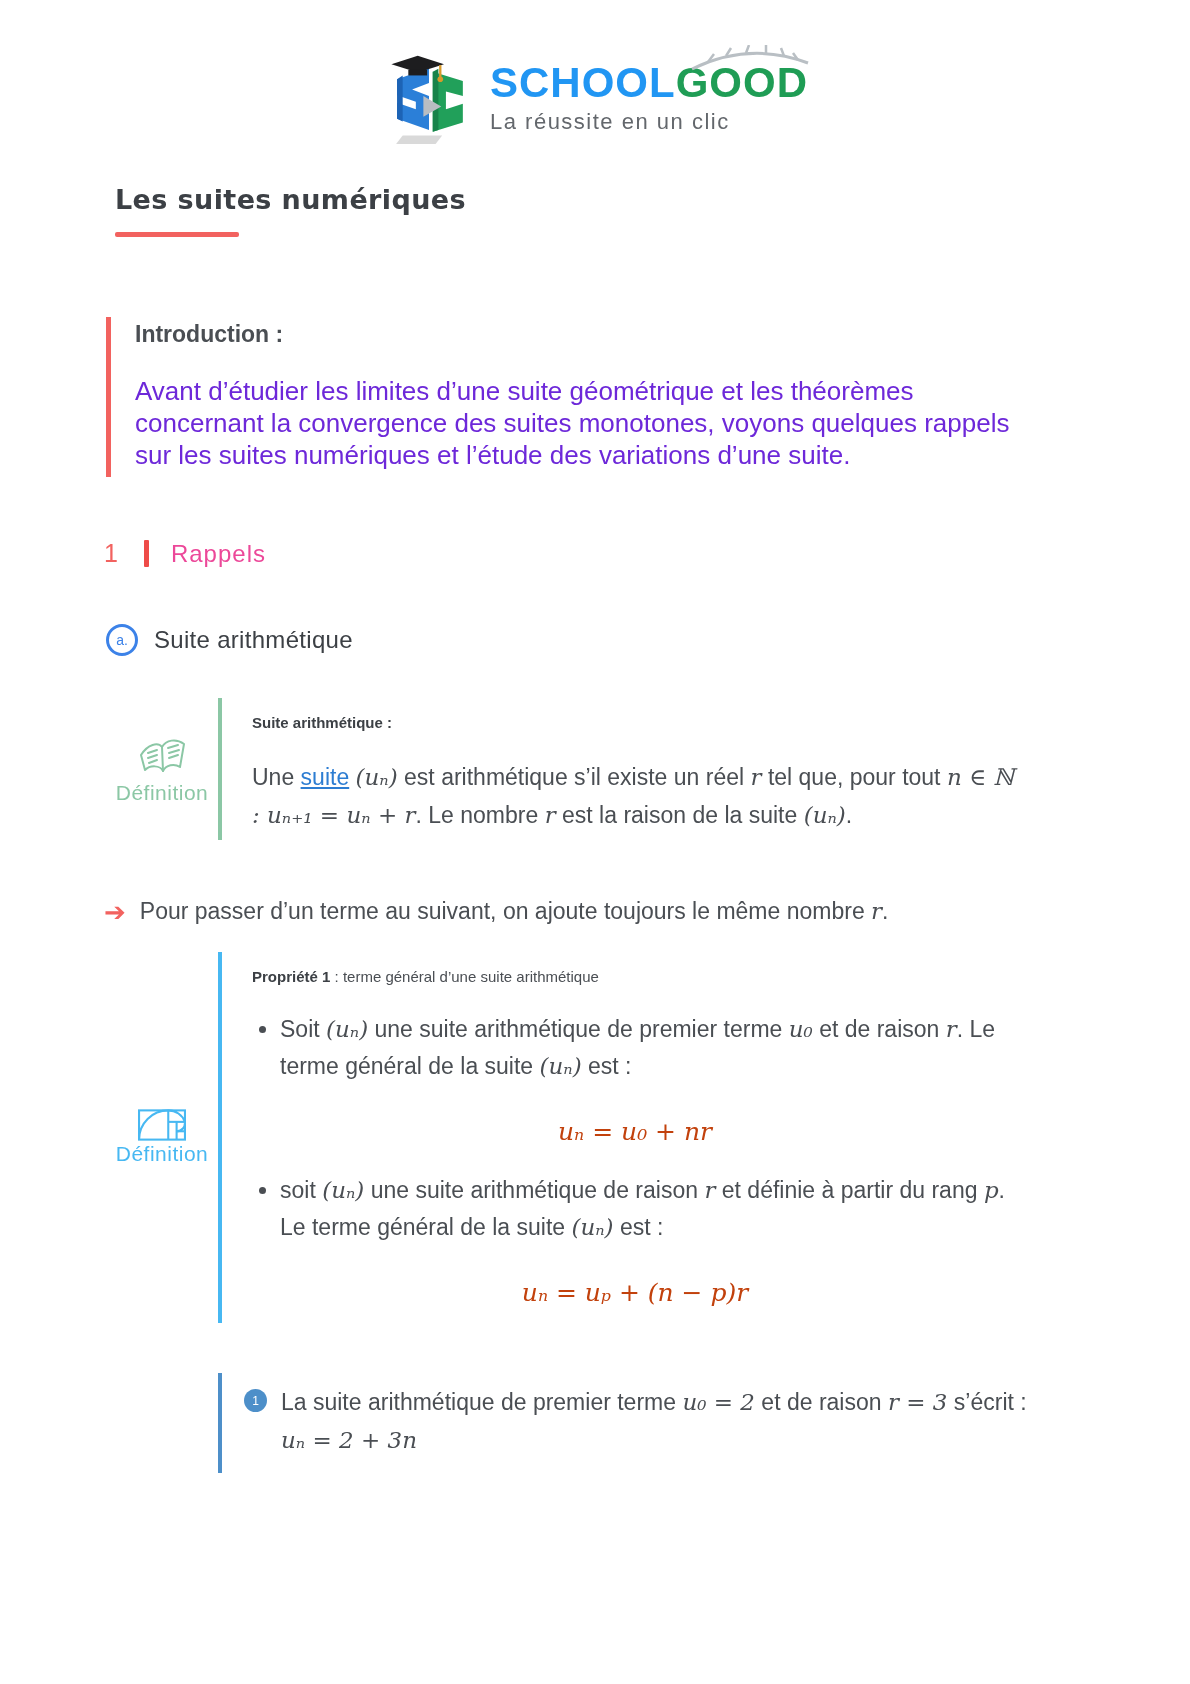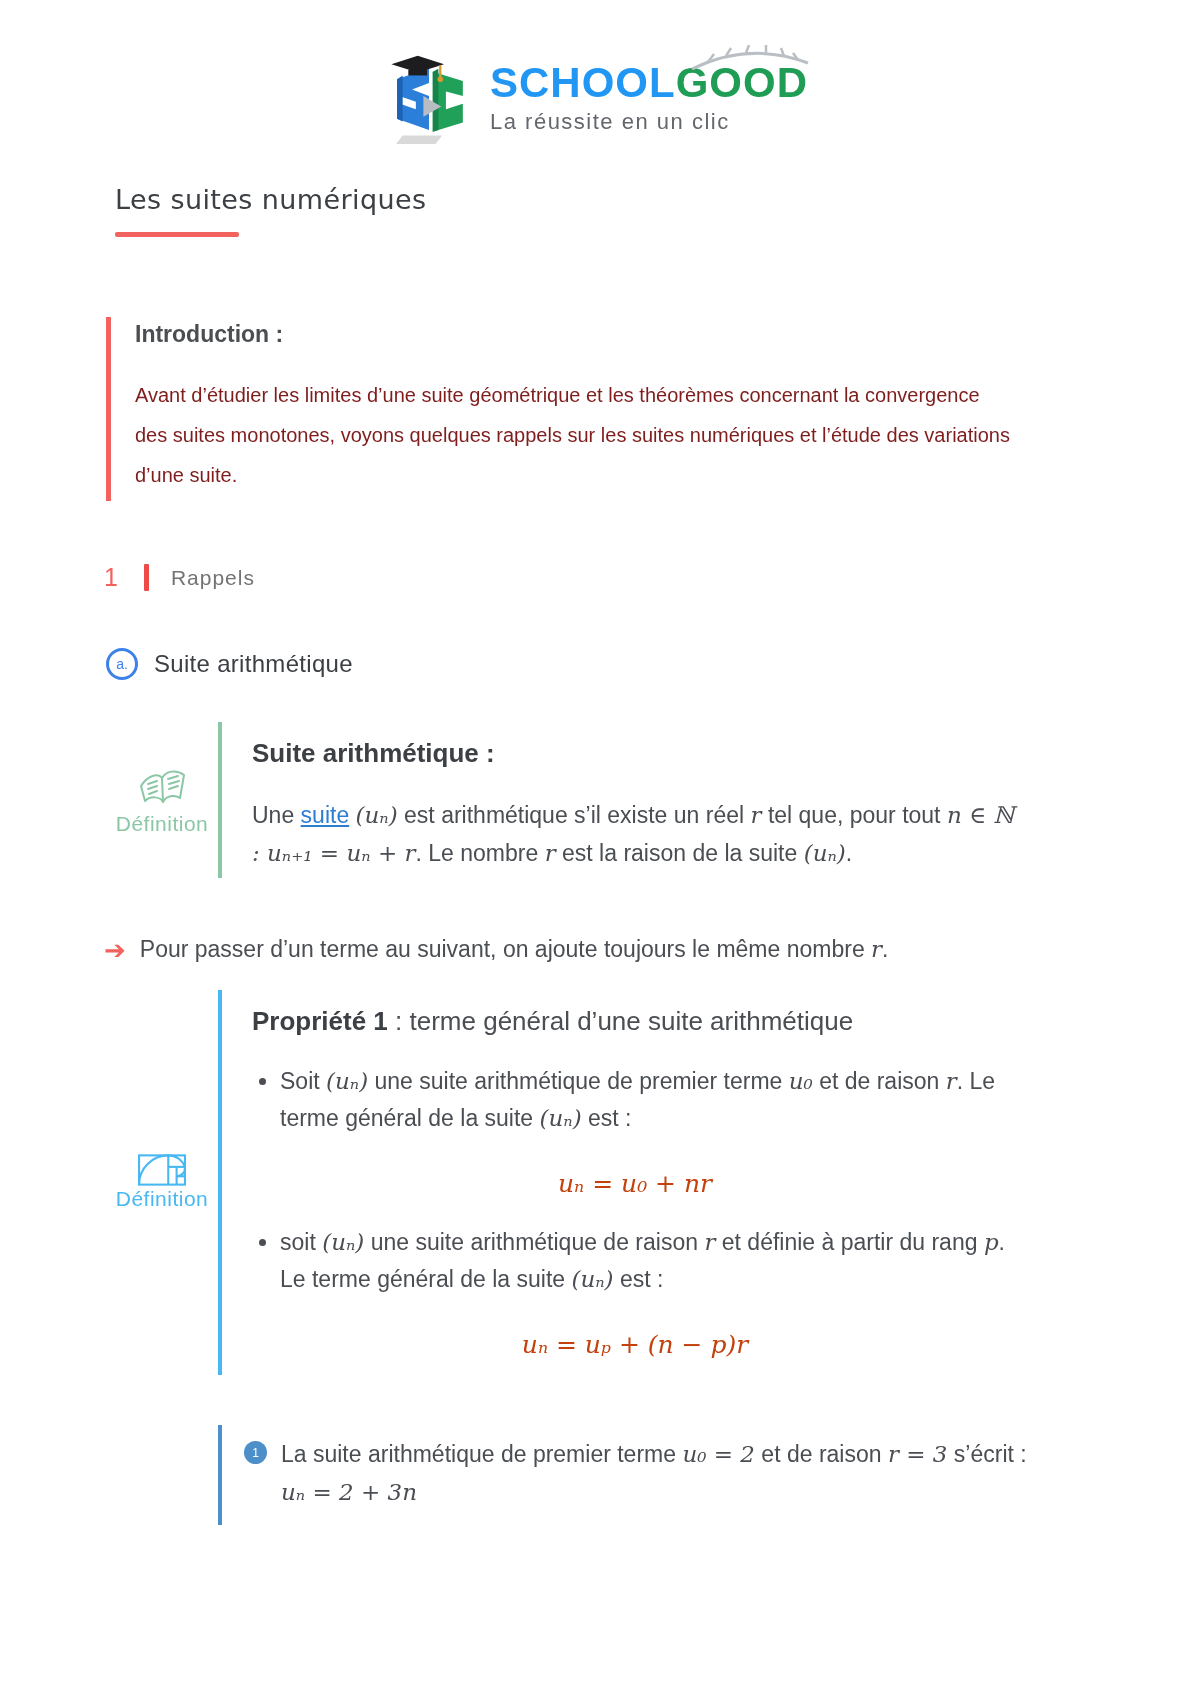--- a/index.html
+++ b/index.html
@@ -19,53 +19,53 @@
   .logo { display:flex; align-items:center; gap:14px; }
   .logo-mark { width:94px; height:100px; flex:none; }
   .logo-textcol { display:flex; flex-direction:column; }
   .logo-wordmark { position:relative; font-weight:bold; font-size:42px; letter-spacing:1px; line-height:44px; font-family:"Liberation Sans", sans-serif; }
   .logo-school { color:#2196f3; }
   .logo-good { color:#1f9d55; }
   .logo-laurel { position:absolute; top:-16px; right:-6px; width:128px; height:30px; }
   .logo-tagline { margin-top:4px; font-size:22px; letter-spacing:1.5px; color:#63676c; font-weight:400; }
 
   
-  .doc-title { margin:36px 0 0 115px; font-size:27px; font-weight:normal; color:#3c4045; letter-spacing:0.4px; font-family:"DejaVu Sans", sans-serif; }
+  .doc-title { margin:36px 0 0 115px; font-size:27px; font-weight:bold; color:#3c4045; letter-spacing:0.4px; font-family:"DejaVu Sans", sans-serif; }
   .title-bar { margin:17px 0 0 115px; width:124px; height:5px; border-radius:2px; background:#f2625f; }
 
   
   .intro-block { margin:80px 0 0 106px; border-left:5px solid #f2625f; padding:4px 0 6px 24px; width:900px; }
   .intro-label { font-size:23px; color:#4a4e53;font-weight:bold; }
-  .intro-body { margin-top:27px; font-size:20px; line-height:40px; color:#7f1d1d; width:880px; }
+  .intro-body { margin-top:27px; font-size:26px; line-height:32px; color:#6d28d9; width:880px; }
 
   
   .section-heading { margin:62px 0 0 104px; display:flex; align-items:center; }
   .section-number { color:#f2625f; font-size:25px; }
   .section-tick { width:5px; height:27px; background:#ee4b48; margin:0 22px 0 26px; border-radius:1px; }
-  .section-title { color:#737373; font-size:21px; letter-spacing:1px; }
+  .section-title { color:#ec4899; font-size:24px; letter-spacing:1px; }
 
   
   .subsection { margin:56px 0 0 106px; display:flex; align-items:center; }
   .sub-marker { width:32px; height:32px; border:3px solid #3c82e8; border-radius:50%; display:flex; align-items:center; justify-content:center; color:#3c82e8; font-size:14px; flex:none; }
   .sub-title { margin-left:16px; font-size:24px; color:#3c4045; letter-spacing:0.3px; }
 
   
   .callout { display:flex; margin-left:106px; }
   .callout-side { width:112px; flex:none; display:flex; flex-direction:column; align-items:center; justify-content:center; gap:1px; }
   .callout-side .side-label { font-size:21px; letter-spacing:0.5px; }
   .callout-body { border-left:4px solid; padding:6px 0 6px 30px; width:800px; }
 
   .def-block { margin-top:42px; }
   .def-block .callout-body { border-color:#8bc7a5; }
   .def-block .side-label { color:#8bc7a5; }
   .prop-block { margin-top:26px; }
   .prop-block .callout-body { border-color:#47b8f2; }
   .prop-block .side-label { color:#47b8f2; }
 
-  .callout-heading { font-size:26px; font-weight:bold; color:#3c4045; margin:10px 0 0 0; }
+  .callout-heading { font-size:15px; font-weight:bold; color:#3c4045; margin:10px 0 0 0; }
   .callout-heading .h-rest { font-weight:normal; color:#4a4e53; }
   .callout-par { margin-top:27px; font-size:23px; line-height:38px; color:#4a4e53; }
 
   .bullet-list { margin:26px 0 0 28px; }
   .bullet-list li { font-size:23px; line-height:37px; color:#4a4e53; margin-bottom:4px; }
 
   .formula { margin:32px 0 10px 0; text-align:center; font-family:"DejaVu Serif", serif; font-style:italic; font-size:25px; color:#c2410c; }
 
   
   .arrow-note { margin:58px 0 0 104px; display:flex; align-items:flex-start; font-size:23px; color:#4a4e53; width:980px; }

